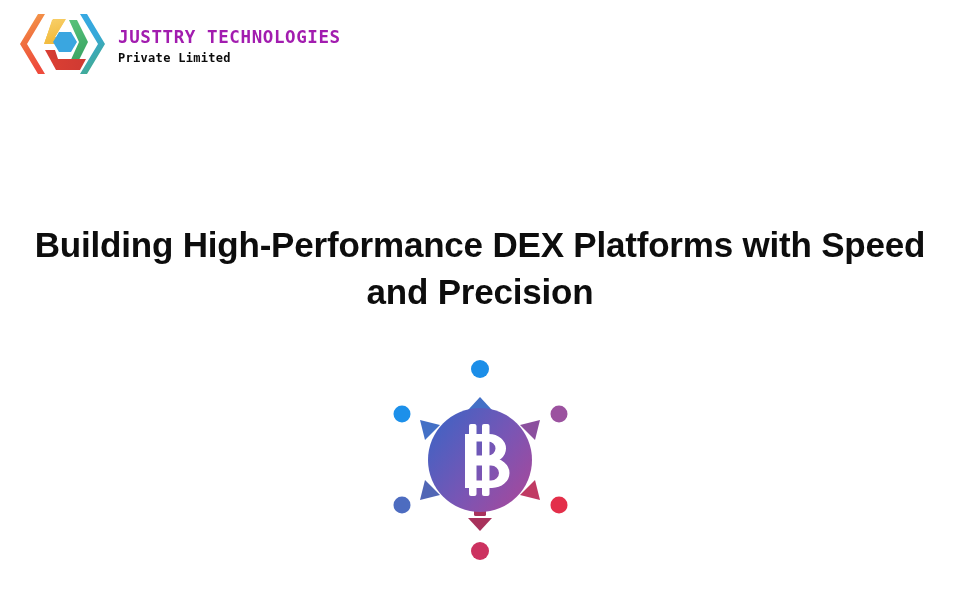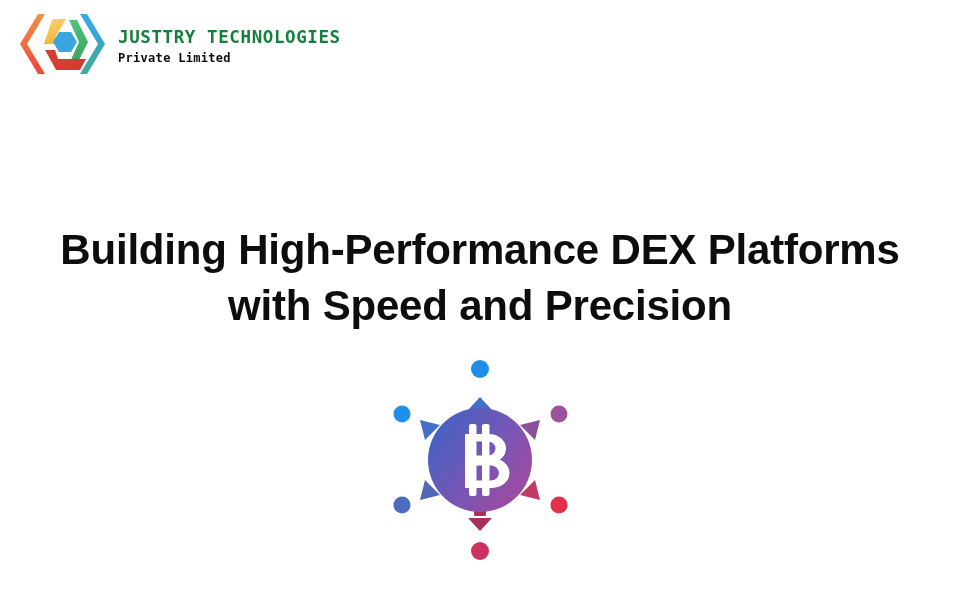--- a/index.html
+++ b/index.html
@@ -39,21 +39,21 @@
     flex-direction: column;
     justify-content: center;
     padding-top: 4px;
   }
 
   .brand-name {
     font-family: "DejaVu Sans Mono", monospace;
     font-size: 17.5px;
     font-weight: 700;
     letter-spacing: 0.6px;
-    color: #15803d;
+    color: #a21caf;
     line-height: 1.15;
     white-space: nowrap;
   }
 
   .brand-sub {
     font-family: "DejaVu Sans Mono", monospace;
     font-size: 12px;
     font-weight: 700;
     letter-spacing: 0.3px;
     color: #0c0c0c;
@@ -62,21 +62,21 @@
     white-space: nowrap;
   }
 
   
   .headline {
     position: absolute;
     top: 222px;
     left: 0;
     width: 960px;
     text-align: center;
-    font-size: 42px;
+    font-size: 35px;
     font-weight: bold;
     color: #0d0d0d;
     line-height: 1.34;
     letter-spacing: -0.2px;
     padding: 0 24px;
   }
 
   
   .graphic-wrap {
     position: absolute;

